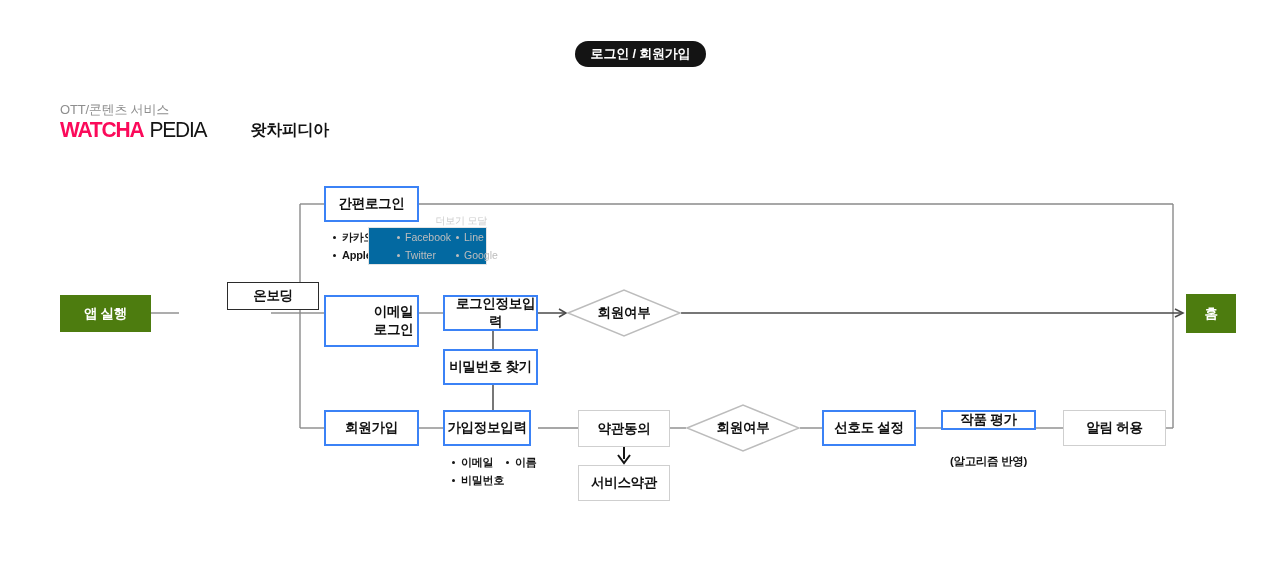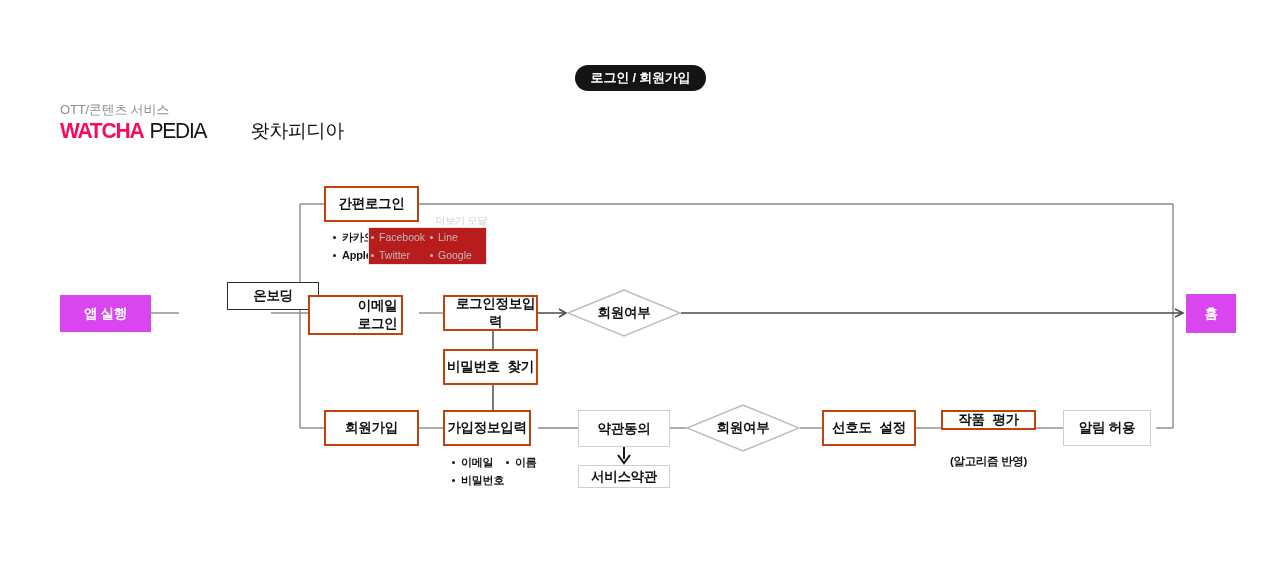--- a/index.html
+++ b/index.html
@@ -6,50 +6,49 @@
   #canvas{
     position:relative;width:1280px;height:577px;background:#ffffff;overflow:hidden;
     font-family:"Liberation Sans","DejaVu Sans",sans-serif;color:#111;
   }
   .abs{position:absolute;}
   
   .pill{
     left:575px;top:41px;width:131px;height:26px;background:#141414;border-radius:14px;
     color:#fff;font-size:13px;font-weight:700;display:flex;align-items:center;justify-content:center;
     letter-spacing:-0.2px;
-    margin-top:24px;
   }
   
   .brand-cat{left:60px;top:101px;font-size:13px;color:#8e8e8e;font-weight:400;letter-spacing:-0.2px;}
   .brand-row{left:60px;top:118px;display:flex;align-items:center;gap:6px;}
   .logo-watcha{color:#fb0a5a;font-size:21px;font-weight:800;letter-spacing:-1.2px;transform:scaleY(1.05);}
   .logo-pedia{color:#151515;font-size:21px;font-weight:500;letter-spacing:-1.2px;transform:scaleY(1.05);}
-  .service-name{color:#111;font-size:19px;font-weight:400;margin-left:38px;letter-spacing:-0.3px;text-align:right;}
+  .service-name{color:#111;font-size:16px;font-weight:700;margin-left:38px;letter-spacing:-0.3px;text-align:right;}
   
   .node{
     display:flex;align-items:center;justify-content:center;background:#fff;
     font-size:13.5px;font-weight:700;letter-spacing:-0.3px;box-sizing:border-box;text-align:center;
   }
-  .node.black{background:#d946ef;color:#fff;border:none;}
-  .node.bold{border:2px solid #c2410c;font-family:Liberation Mono, monospace;}
+  .node.black{background:#4d7c0f;color:#fff;border:none;}
+  .node.bold{border:2px solid #3b82f6;}
   .node.thin{border:1.2px solid #2b2b2b;}
   .node.light{border:1.5px solid #cfcfcf;}
   .diamond-label{
     display:flex;align-items:center;justify-content:center;
     font-size:13.5px;font-weight:700;letter-spacing:-0.3px;pointer-events:none;
   }
   
   .bullets{font-size:11px;font-weight:700;color:#161616;letter-spacing:-0.2px;}
   .bullets .bi{display:flex;align-items:center;gap:6px;height:18px;}
   .dot{width:3px;height:3px;border-radius:50%;background:#161616;flex:0 0 auto;}
   .dot.gray{background:#bdbdbd;}
   .modal-box{
-    border:1px solid #e4e4e4;background:#b91c1c;box-sizing:border-box;
+    border:1px solid #e4e4e4;background:#0369a1;box-sizing:border-box;
     display:grid;grid-template-columns:59px 1fr;grid-auto-rows:18px;align-items:center;
-    padding:0 0 0 2px;
+    padding:0 0 0 28px;
   }
   .modal-box .bi{color:#bdbdbd;font-weight:400;font-size:10.5px;display:flex;align-items:center;gap:5px;}
   .modal-label{font-size:10px;color:#cdcdcd;font-weight:400;text-align:right;letter-spacing:-0.2px;}
   .note{font-size:11.5px;font-weight:700;color:#111;text-align:center;letter-spacing:-0.3px;}
   svg{display:block;}
 </style>
 </head>
 <body>
 
 <div id="canvas">
@@ -126,21 +125,21 @@
     <div class="bi">
         <span class="dot gray"></span>
         <span>Twitter</span>
       </div>
     <div class="bi">
         <span class="dot gray"></span>
         <span>Google</span>
       </div>
   </div>
 
-  <div class="abs node bold" style="left:308px;top:295px;width:95px;height:40px;padding-left:44px;">이메일로그인</div>
+  <div class="abs node bold" style="left:324px;top:295px;width:95px;height:52px;padding-left:44px;">이메일로그인</div>
   <div class="abs node bold" style="left:443px;top:295px;width:95px;height:36px;padding-left:10px;">로그인정보입력</div>
   <div class="abs node bold" style="left:443px;top:349px;width:95px;height:36px;">비밀번호 찾기</div>
   <div class="abs diamond-label" style="left:568px;top:290px;width:112px;height:46px;">회원여부</div>
 
   <div class="abs node bold" style="left:324px;top:410px;width:95px;height:36px;">회원가입</div>
   <div class="abs node bold" style="left:443px;top:410px;width:88px;height:36px;">가입정보입력</div>
   <div class="abs bullets" style="left:452px;top:453px;display:grid;grid-template-columns:54px auto;">
     <div class="bi">
         <span class="dot"></span>
         <span>이메일</span>
@@ -148,22 +147,22 @@
     <div class="bi">
         <span class="dot"></span>
         <span>이름</span>
       </div>
     <div class="bi">
         <span class="dot"></span>
         <span>비밀번호</span>
       </div>
   </div>
   <div class="abs node light" style="left:578px;top:410px;width:92px;height:37px;">약관동의</div>
-  <div class="abs node light" style="left:578px;top:465px;width:92px;height:23px;">서비스약관</div>
+  <div class="abs node light" style="left:578px;top:465px;width:92px;height:36px;">서비스약관</div>
   <div class="abs diamond-label" style="left:687px;top:405px;width:112px;height:46px;">회원여부</div>
   <div class="abs node bold" style="left:822px;top:410px;width:94px;height:36px;">선호도 설정</div>
   <div class="abs node bold" style="left:941px;top:410px;width:95px;height:20px;">작품 평가</div>
   <div class="abs note" style="left:931px;top:454px;width:115px;">(알고리즘 반영)</div>
-  <div class="abs node light" style="left:1063px;top:410px;width:88px;height:36px;">알림 허용</div>
+  <div class="abs node light" style="left:1063px;top:410px;width:103px;height:36px;">알림 허용</div>
 
   <div class="abs node black" style="left:1186px;top:294px;width:50px;height:39px;">홈</div>
 
 </div>
 
 </body></html>

